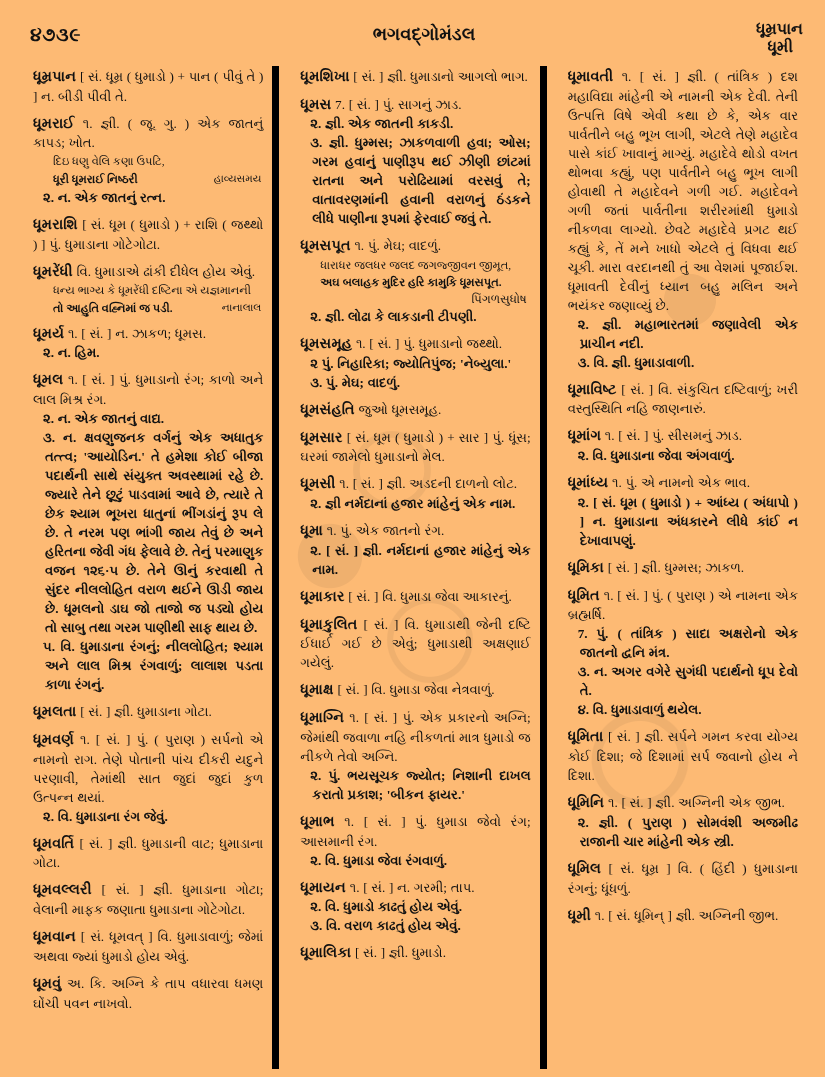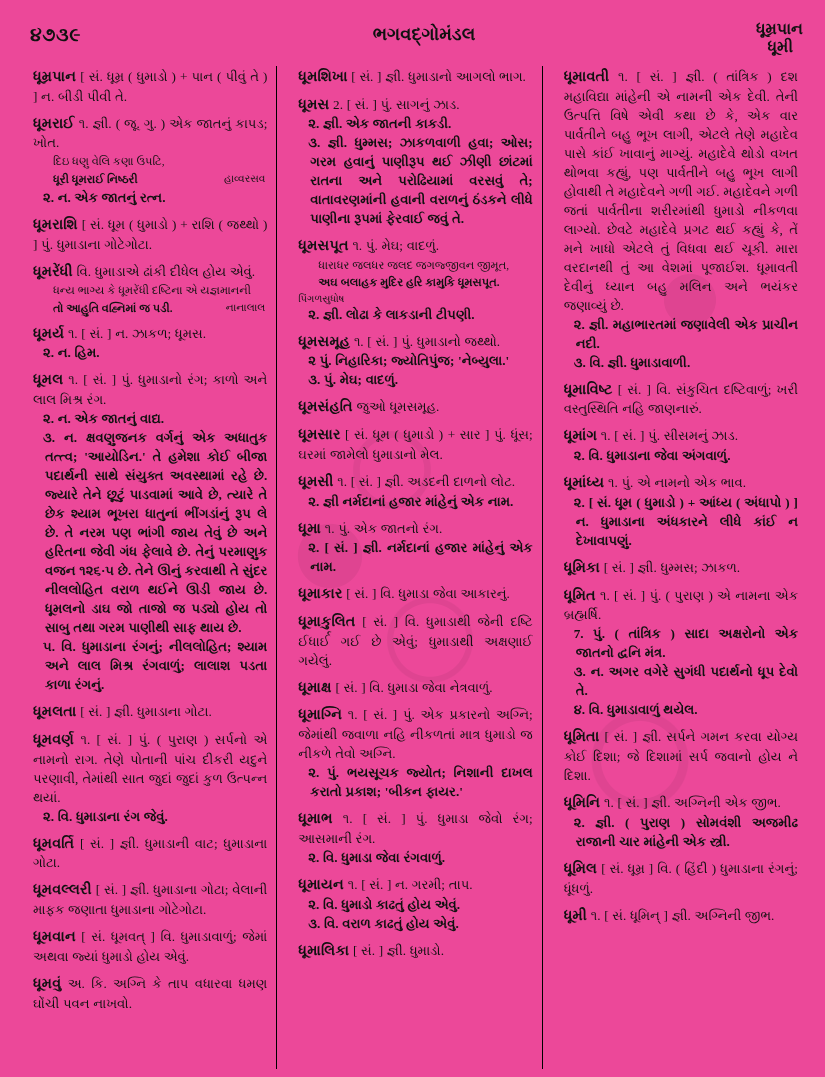--- a/index.html
+++ b/index.html
@@ -6,21 +6,21 @@
   html, body {
     margin: 0;
     padding: 0;
     background: #ffffff;
   }
   #page {
     position: relative;
     width: 825px;
     height: 1077px;
     margin: 0 auto;
-    background: #ec4899;
+    background: #fdba74;
     overflow: hidden;
     font-family: "Liberation Serif", "DejaVu Serif", serif;
     color: #111111;
   }
   
   #scan-noise {
     position: absolute;
     inset: 0;
     pointer-events: none;
     opacity: 0.055;
@@ -90,21 +90,21 @@
     bottom: 8px;
     display: flex;
     align-items: stretch;
   }
   .col {
     flex: 1 1 0;
     min-width: 0;
     padding: 0 9px;
     box-sizing: border-box;
   }
-  .col + .col { border-left: 1px solid #000000; padding-left: 21px; }
+  .col + .col { border-left: 7px solid #000000; padding-left: 21px; }
 
   
   .entry { margin-bottom: 7px; }
   .entry p {
     margin: 0;
     font-size: 13.2px;
     line-height: 1.44;
     text-align: justify;
     text-justify: inter-word;
     word-spacing: 0.4px;
@@ -129,22 +129,22 @@
     padding-left: 20px;
     margin: 1px 0 1px 0;
     text-align: left;
   }
   .quote .attrib {
     float: right;
     font-size: 10.6px;
     padding-right: 2px;
   }
   .quote-cite {
-    font-size: 10px;
-    text-align: left;
+    font-size: 12px;
+    text-align: right;
     padding-right: 4px;
     line-height: 1.3;
   }
 </style>
 </head>
 <body>
 
 <div id="page">
 
   <div id="scan-noise"></div>
@@ -159,21 +159,21 @@
   </div>
 
   <div id="columns">
       <div class="col">
         <div class="entry">
           <p class="lead"><span class="headword">ધૂમ્રપાન</span> <span>[ સં. ધૂમ્ર ( ધુમાડો ) + પાન ( પીવું તે ) ] ન. બીડી પીવી તે.</span></p>
         </div>
         <div class="entry">
           <p class="lead"><span class="headword">ધૂમરાઈ</span> <span>૧. જ્ઞી. ( જૂ. ગુ. ) એક જાતનું કાપડ; ખોત.</span></p>
           <div class="quote"><span>દિઇ ધણુ વેલિ કણા ઉપટિ,</span></div>
-          <div class="quote"><span class="attrib">હાવ્વરસવ</span><span class="inline-bold">ધૂરી ધૂમરાઈ નિષ્ઠરી</span></div>
+          <div class="quote"><span class="attrib">હાવ્યસમય</span><span class="inline-bold">ધૂરી ધૂમરાઈ નિષ્ઠરી</span></div>
           <p class="sense"><span>૨. ન. એક જાતનું રત્ન.</span></p>
         </div>
         <div class="entry">
           <p class="lead"><span class="headword">ધૂમરાશિ</span> <span>[ સં. ધૂમ ( ધુમાડો ) + રાશિ ( જથ્થો ) ] પું. ધુમાડાના ગોટેગોટા.</span></p>
         </div>
         <div class="entry">
           <p class="lead"><span class="headword">ધૂમરેંધી</span> <span>વિ. ધુમાડાએ ઢાંકી દીધેલ હોય એવું.</span></p>
           <div class="quote"><span>ધન્ય ભાગ્ય કે ધૂમરેંધી દષ્ટિના એ યજ્ઞમાનની</span></div>
           <div class="quote"><span class="attrib">નાનાલાલ</span><span class="inline-bold">તો આહુતિ વહ્નિમાં જ પડી.</span></div>
         </div>
@@ -205,21 +205,21 @@
         </div>
         <div class="entry">
           <p class="lead"><span class="headword">ધૂમવું</span> <span>અ. કિ. અગ્નિ કે તાપ વધારવા ધમણ ઘોંચી પવન નાખવો.</span></p>
         </div>
       </div>
       <div class="col">
         <div class="entry">
           <p class="lead"><span class="headword">ધૂમશિખા</span> <span>[ સં. ] જ્ઞી. ધુમાડાનો આગલો ભાગ.</span></p>
         </div>
         <div class="entry">
-          <p class="lead"><span class="headword">ધૂમસ</span> <span>2. [ સં. ] પું. સાગનું ઝાડ.</span></p>
+          <p class="lead"><span class="headword">ધૂમસ</span> <span>7. [ સં. ] પું. સાગનું ઝાડ.</span></p>
           <p class="sense"><span>૨. જ્ઞી. એક જાતની કાકડી.</span></p>
           <p class="sense"><span>૩. જ્ઞી. ધુમ્મસ; ઝાકળવાળી હવા; ઓસ; ગરમ હવાનું પાણીરૂપ થઈ ઝીણી છાંટમાં રાતના અને પરોઢિયામાં વરસવું તે; વાતાવરણમાંની હવાની વરાળનું ઠંડકને લીધે પાણીના રૂપમાં ફેરવાઈ જવું તે.</span></p>
         </div>
         <div class="entry">
           <p class="lead"><span class="headword">ધૂમસપૂત</span> <span>૧. પું. મેઘ; વાદળું.</span></p>
           <div class="quote"><span>ધારાધર જલધર જલદ જગજ્જીવન જીમૂત,</span></div>
           <div class="quote"><span class="inline-bold">અઘ બલાહક મુદિર હરિ કામુકિ ધૂમસપૂત.</span></div>
           <div class="quote-cite">પિંગળસુધોષ</div>
           <p class="sense"><span>૨. જ્ઞી. લોઢા કે લાકડાની ટીપણી.</span></p>
         </div>

